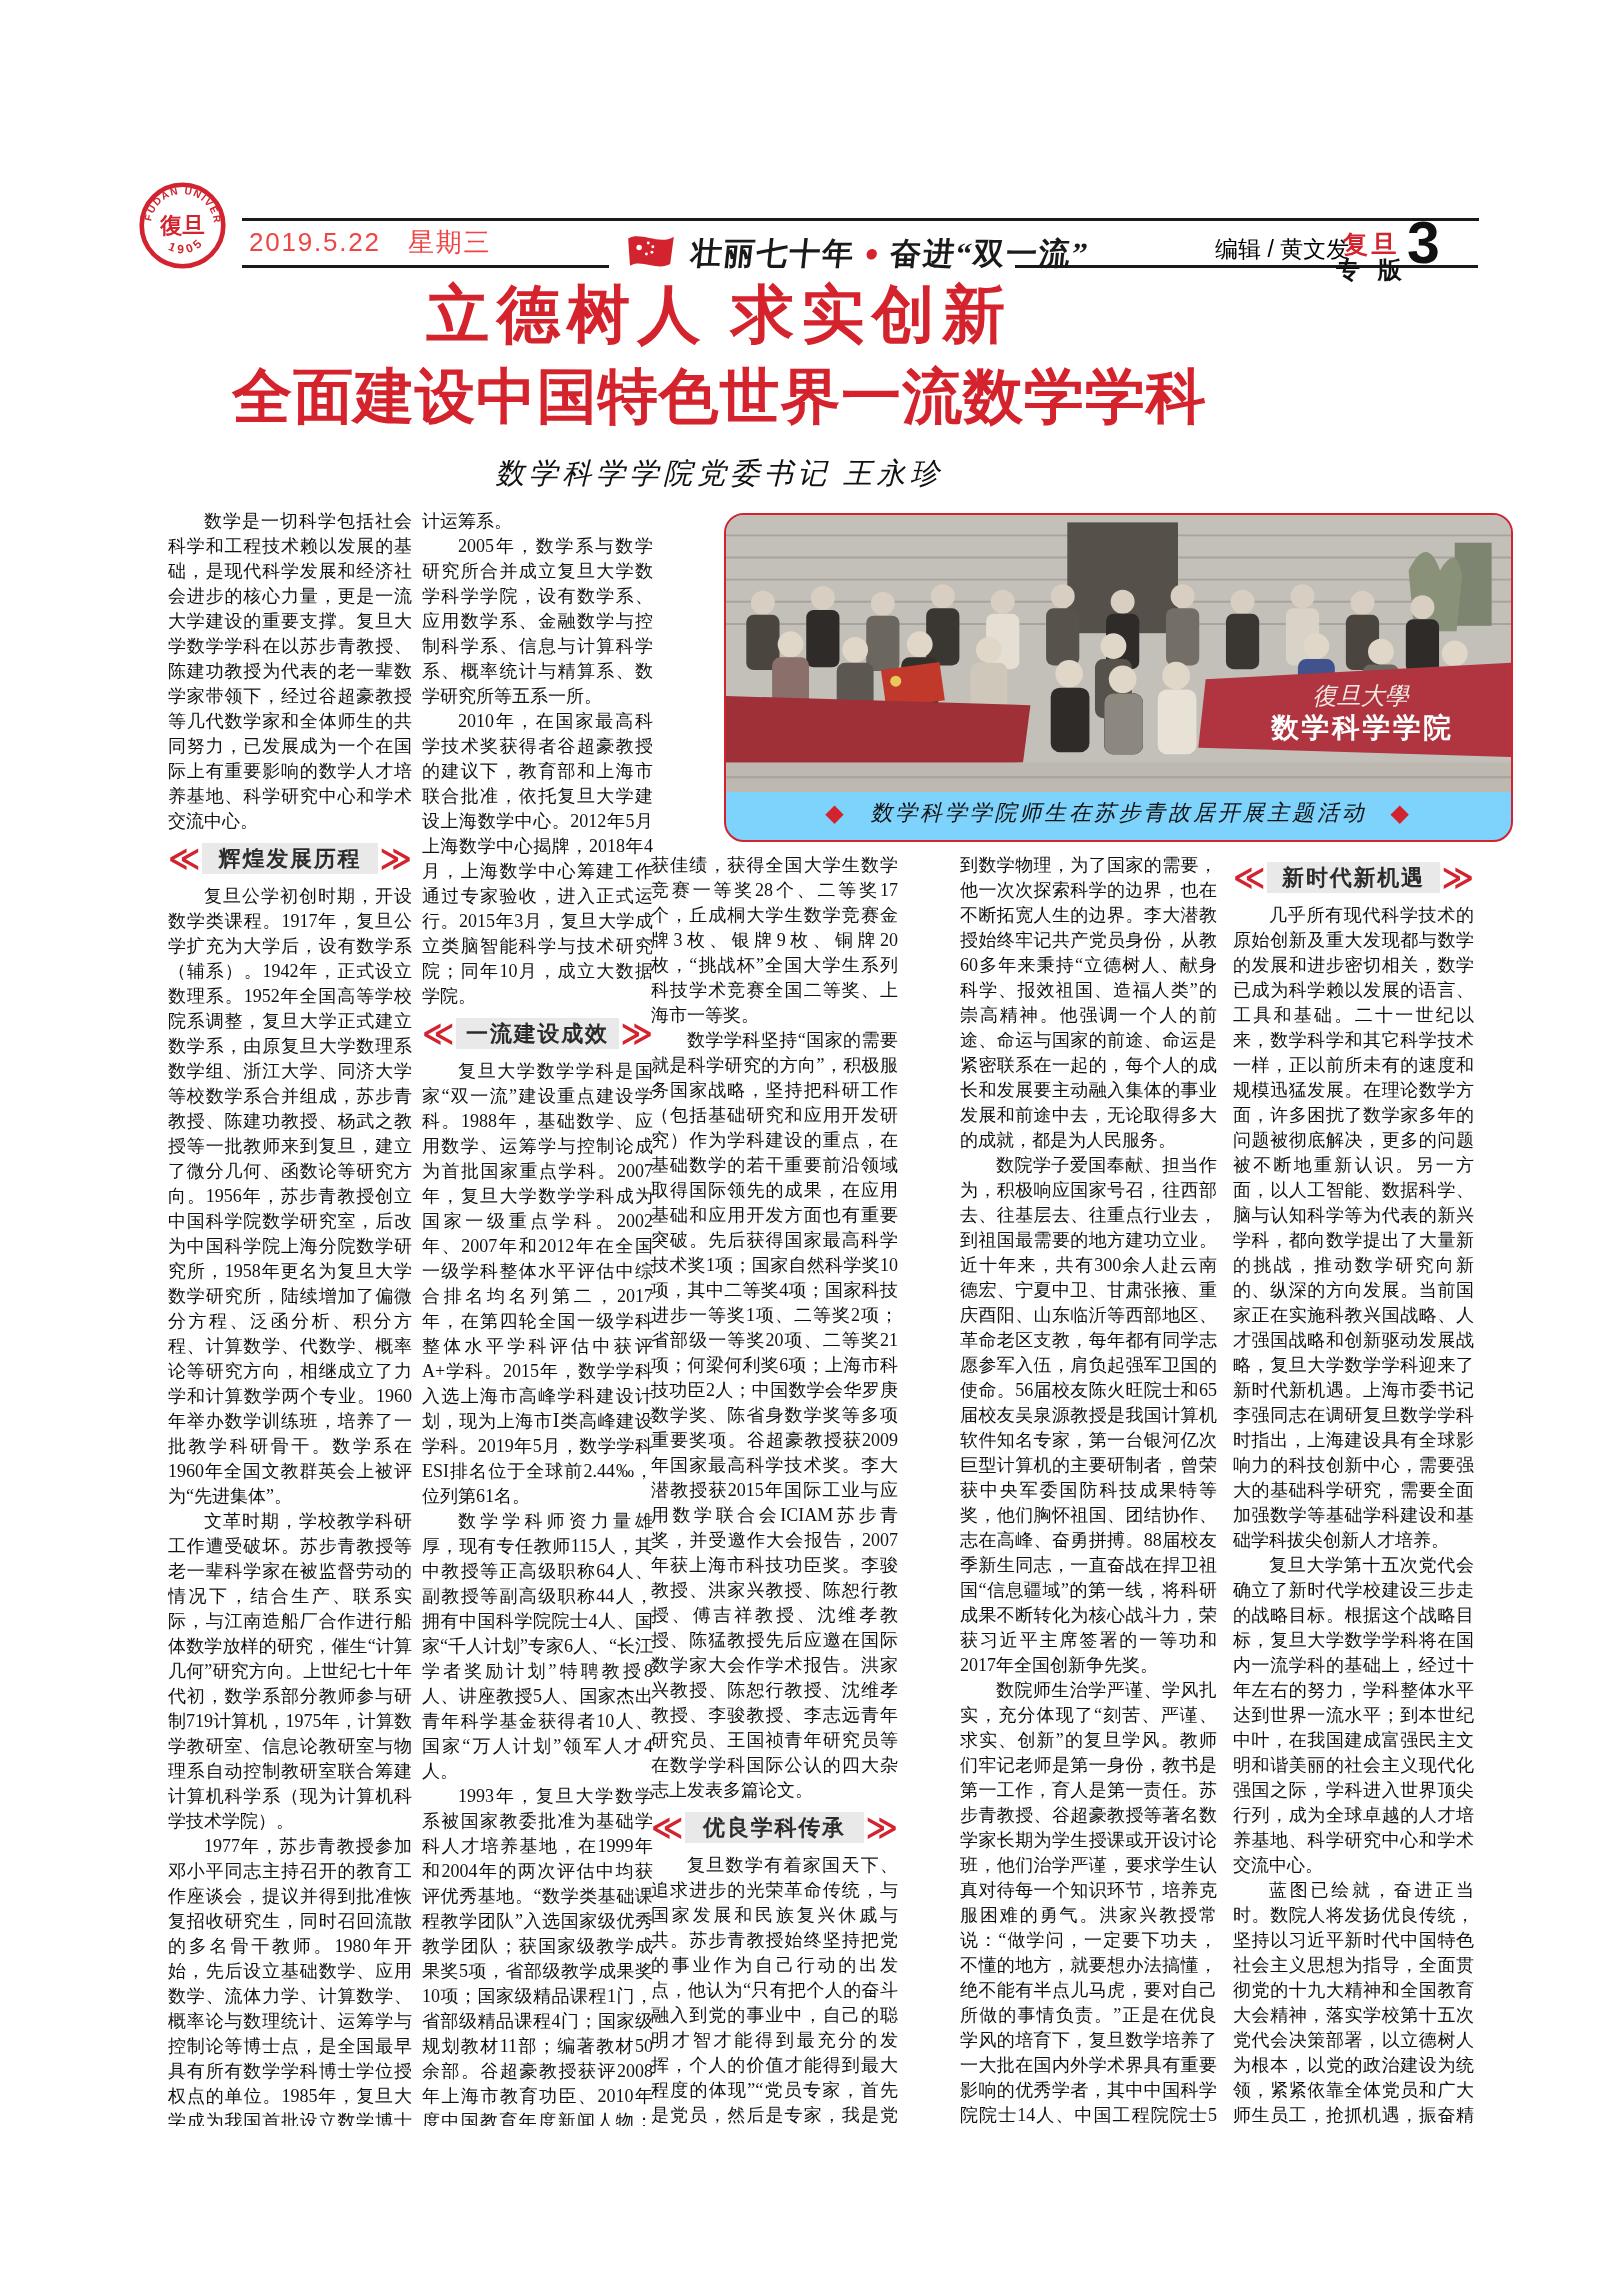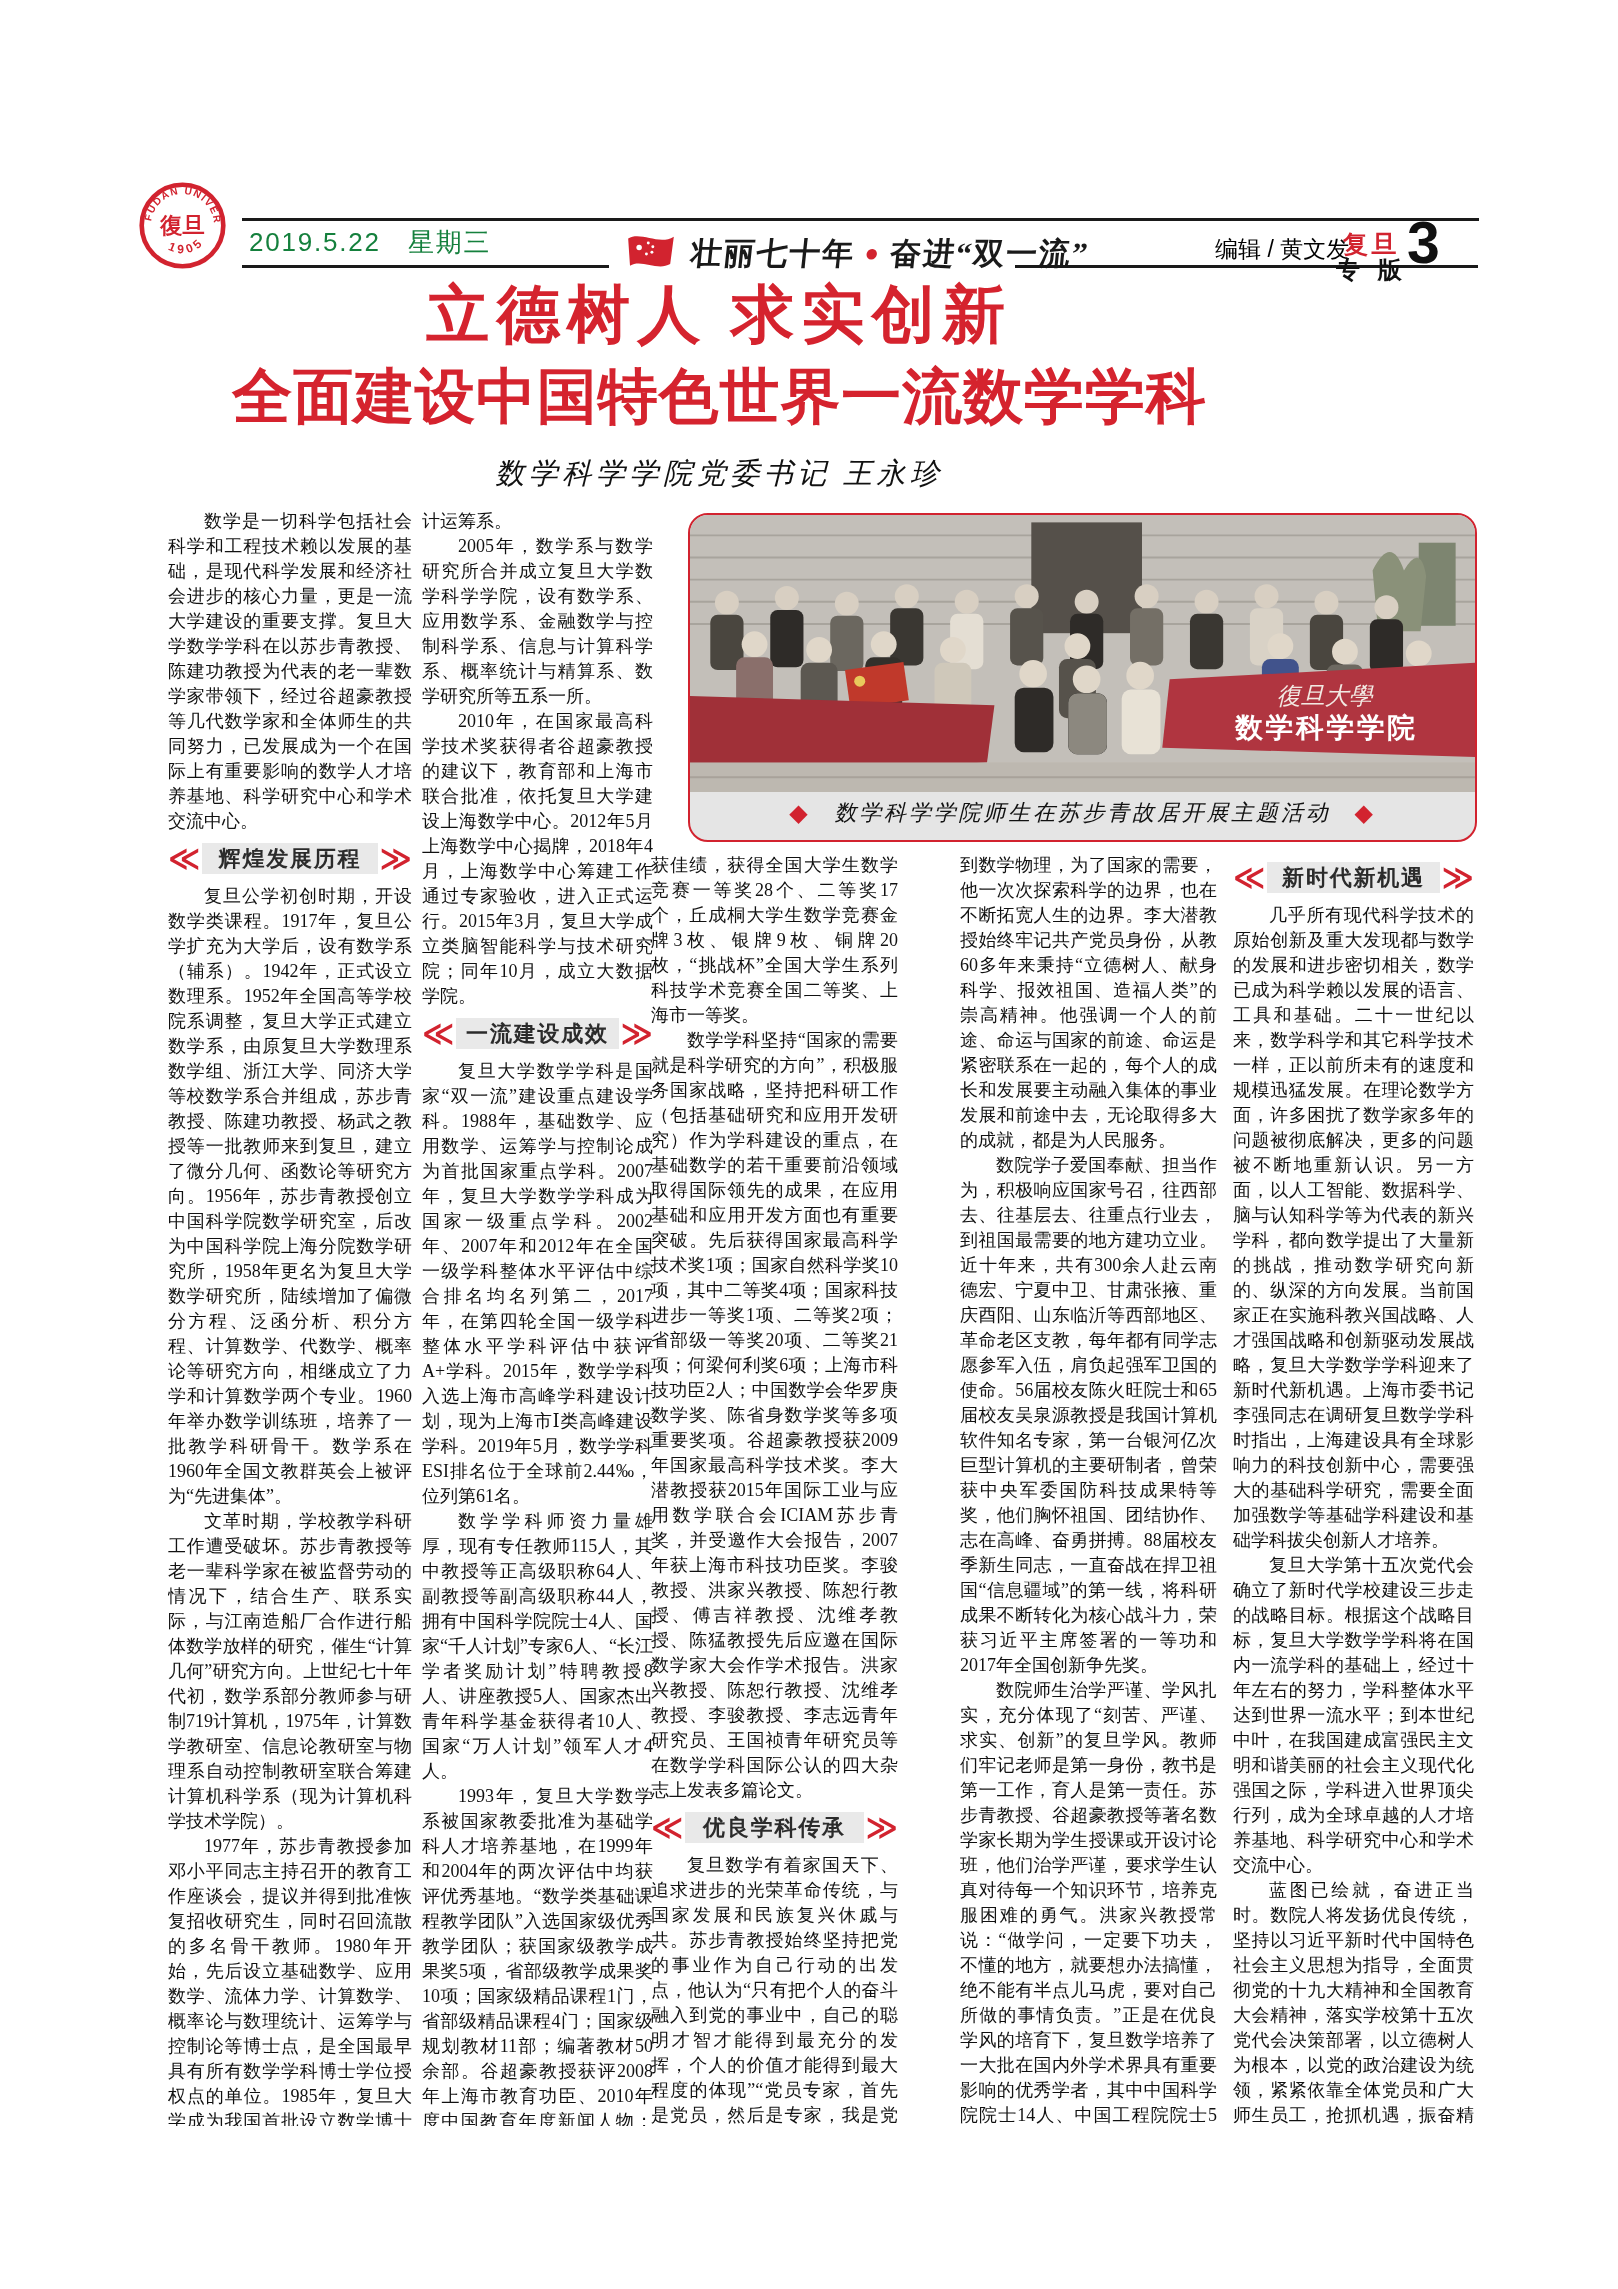--- a/index.html
+++ b/index.html
@@ -7,42 +7,42 @@
         font-family:"Liberation Serif","DejaVu Serif",serif;color:#111;}
   .abs{position:absolute;}
 
   
   .seal{left:138px;top:181px;width:89px;height:89px;}
   .rule{background:#1a1a1a;height:2.8px;}
   .rule-top{left:242px;top:218px;width:1237px;}
   .rule-b1{left:242px;top:265px;width:367px;}
   .rule-b2{left:1015px;top:265px;width:463px;}
   .date-line{left:249px;top:225px;font-family:"Liberation Sans","DejaVu Sans",sans-serif;
-             font-size:26px;letter-spacing:1.8px;color:#15803d;}
+             font-size:26px;letter-spacing:1.8px;color:#ef4444;}
   .masthead-banner{left:624px;top:233px;display:flex;align-items:center;gap:13px;}
   .banner-text{font-size:31px;font-weight:bold;transform:skewX(-6deg);letter-spacing:1.8px;color:#1a1a1a;}
   .banner-text .dot{color:#d2232f;font-size:24px;vertical-align:2.8px;}
   .editor{left:1215px;top:234px;font-family:"Liberation Sans","DejaVu Sans",sans-serif;font-size:23px;color:#000000;}
   .brand{left:1336px;top:219px;text-align:center;line-height:1.05;
          font-family:"Liberation Sans","DejaVu Sans",sans-serif;font-weight:bold;margin-top:12px;}
   .brand .b1{color:#d2232f;font-size:25px;letter-spacing:3.7px;}
   .brand .b2{color:#111;font-size:24px;letter-spacing:5.5px;}
   .page-no{left:1407px;top:209px;font-family:"Liberation Sans","DejaVu Sans",sans-serif;
            font-size:59px;font-weight:bold;color:#111;}
 
   
   .headline{left:145px;top:284px;width:1149px;text-align:center;color:#d5232e;font-weight:bold;}
   .headline .h1{font-size:63px;letter-spacing:7.4px;line-height:1.0;}
   .headline .h2{font-size:60px;letter-spacing:0.9px;line-height:1.0;margin-top:20px;white-space:nowrap;}
   .byline{left:145px;top:454px;width:1149px;text-align:center;font-size:29px;letter-spacing:4.6px;
           font-style:italic;color:#111;}
 
   
-  .photo-frame{left:688px;top:513px;width:785px;height:325px;border:2.8px solid #d2232f;
-               border-radius:20px;overflow:hidden;background:#e5e5e5;}
+  .photo-frame{left:724px;top:513px;width:785px;height:325px;border:2.8px solid #d2232f;
+               border-radius:20px;overflow:hidden;background:#7dd3fc;}
   .photo-art{display:block;width:100%;height:277px;}
   .photo-caption{height:42px;display:flex;align-items:center;justify-content:center;gap:24px;
                  font-size:22px;letter-spacing:2.8px;font-style:italic;color:#111;}
   .diamond{color:#d2232f;font-size:24px;font-style:normal;}
 
   
   .col{font-size:18px;line-height:25px;text-align:justify;overflow:hidden;}
   .col p{margin:0;text-indent:2em;}
   .col p.cont{text-indent:0;}
   .sec-head{display:flex;align-items:center;margin:8.3px 0;height:33px;}

